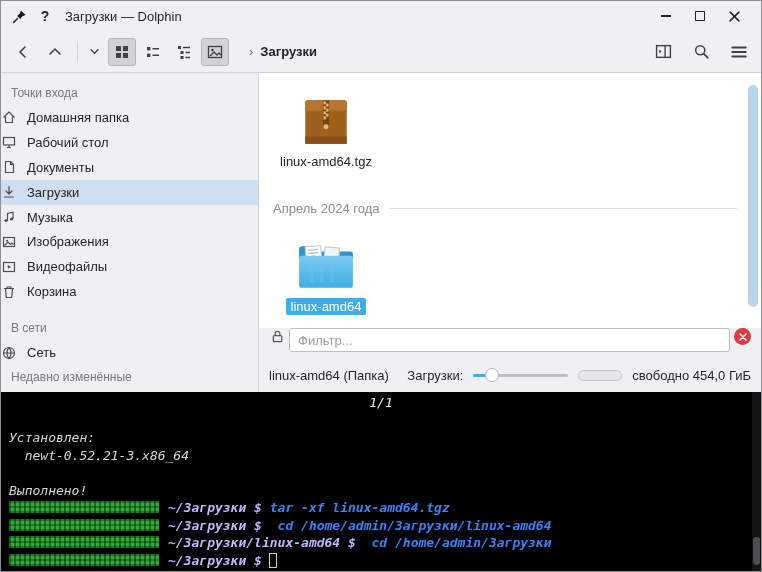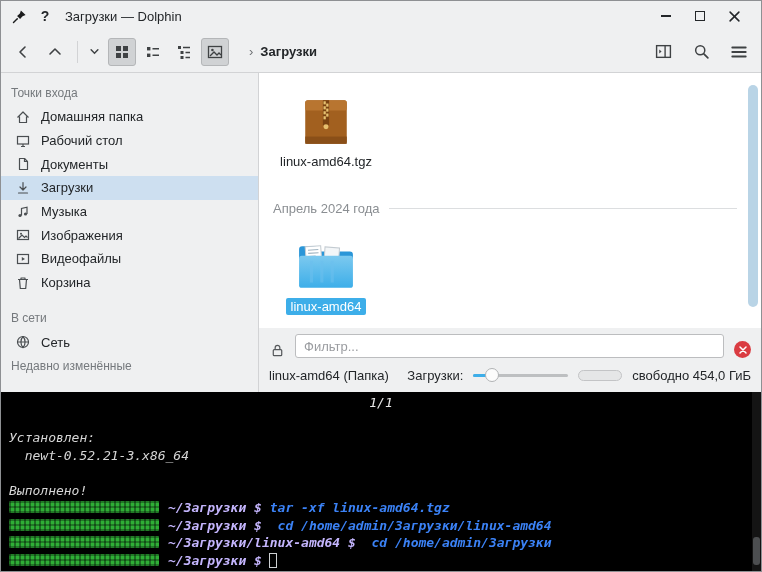--- a/index.html
+++ b/index.html
@@ -28,41 +28,41 @@
   .breadcrumb{display:flex;align-items:center;gap:7px;margin-left:16px;}
   .crumb-sep{color:#6d7073;}
   .crumb-current{font-weight:bold;color:#232629;}
   .right-tools{display:flex;align-items:center;gap:10px;}
 
   
   .main{flex:1;display:flex;min-height:0;}
   .sidebar{width:258px;flex:0 0 auto;border-right:1px solid #d2d3d5;padding-top:8px;display:flex;flex-direction:column;background:#eff0f1;}
   .sb-header{font-size:12px;color:#75797d;padding:5px 10px 5px 10px;}
   .sb-header.second{margin-top:12px;}
-  .sb-header.bottom{margin-top:auto;padding-bottom:19px;}
-  .sb-item{height:26px;display:flex;align-items:center;gap:10px;padding-left:14px;}
+  .sb-header.bottom{margin-top:auto;padding-bottom:8px;}
+  .sb-item{height:26px;display:flex;align-items:center;gap:10px;}
   .sb-item.selected{background:#cddff0;}
   .sb-icon{width:16px;height:16px;display:inline-flex;flex:0 0 auto;}
   .sb-label{white-space:nowrap;}
 
   .content{flex:1;display:flex;flex-direction:column;min-width:0;}
   .fileview{position:relative;flex:1;background:#ffffff;overflow:hidden;}
   .file-item{position:absolute;width:110px;text-align:center;}
   .file-item.item-archive{left:12px;top:20px;}
   .file-item.item-folder{left:12px;top:165px;}
   .file-icon{height:56px;display:flex;align-items:center;justify-content:center;margin-bottom:4px;}
   .file-label{display:inline-block;padding:1px 5px;border-radius:2px;color:#232629;}
   .file-label.selected{background:#3daee9;color:#ffffff;}
   .group-header{position:absolute;left:14px;right:24px;top:128px;display:flex;align-items:center;gap:10px;color:#8a8e92;}
   .group-line{flex:1;height:1px;background:#dcdee0;}
   .fv-scroll{position:absolute;top:4px;right:3px;bottom:4px;width:10px;}
   .fv-thumb{position:absolute;left:0;top:8px;width:10px;height:222px;border-radius:5px;background:#b9d4e6;}
 
   
-  .filterbar{height:30px;display:flex;align-items:flex-end;padding:0 10px;gap:10px;background:#eff0f1;flex:0 0 auto;}
+  .filterbar{height:30px;display:flex;align-items:flex-start;padding:0 10px;gap:4px;background:#eff0f1;flex:0 0 auto;}
   .filter-input{flex:1;height:24px;border:1px solid #bcbdbf;border-radius:3px;background:#fff;padding:0 8px;font-family:"Liberation Sans",sans-serif;font-size:13px;color:#232629;outline:none;}
   .filter-input::placeholder{color:#9a9ca0;}
   .filter-close{width:17px;height:17px;border-radius:50%;background:#da3c42;flex:0 0 auto;display:flex;align-items:center;justify-content:center;}
 
   
   .statusbar{height:34px;display:flex;align-items:center;padding:0 10px;gap:10px;background:#eff0f1;flex:0 0 auto;justify-content:space-between;}
   .status-info{flex:1;white-space:nowrap;overflow:hidden;}
   .zoom-label{color:#232629;}
   .zoom-slider{position:relative;width:95px;height:14px;flex:0 0 auto;}
   .zoom-track{position:absolute;top:6px;left:0;right:0;height:3px;border-radius:2px;background:#bdbfc1;}

